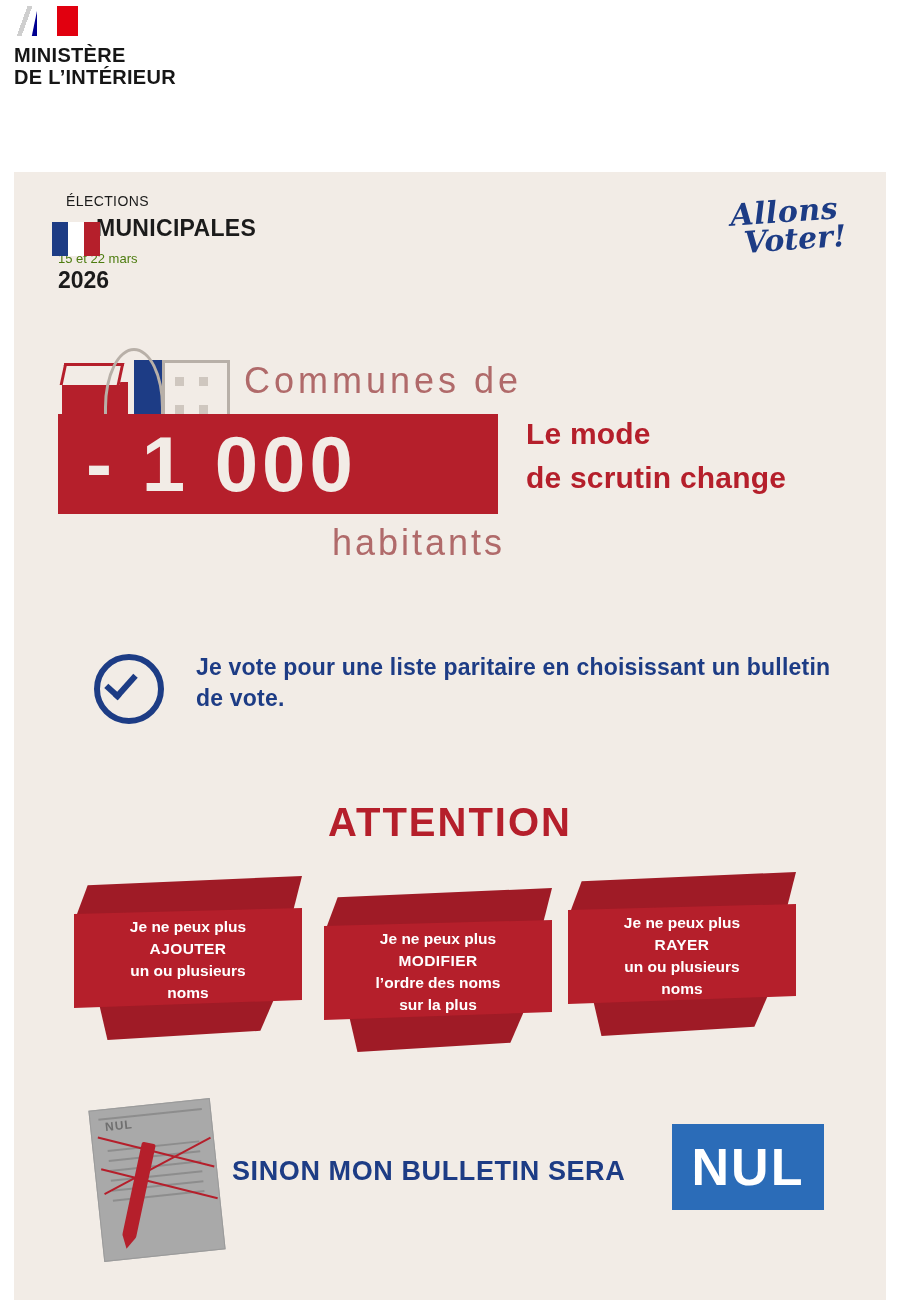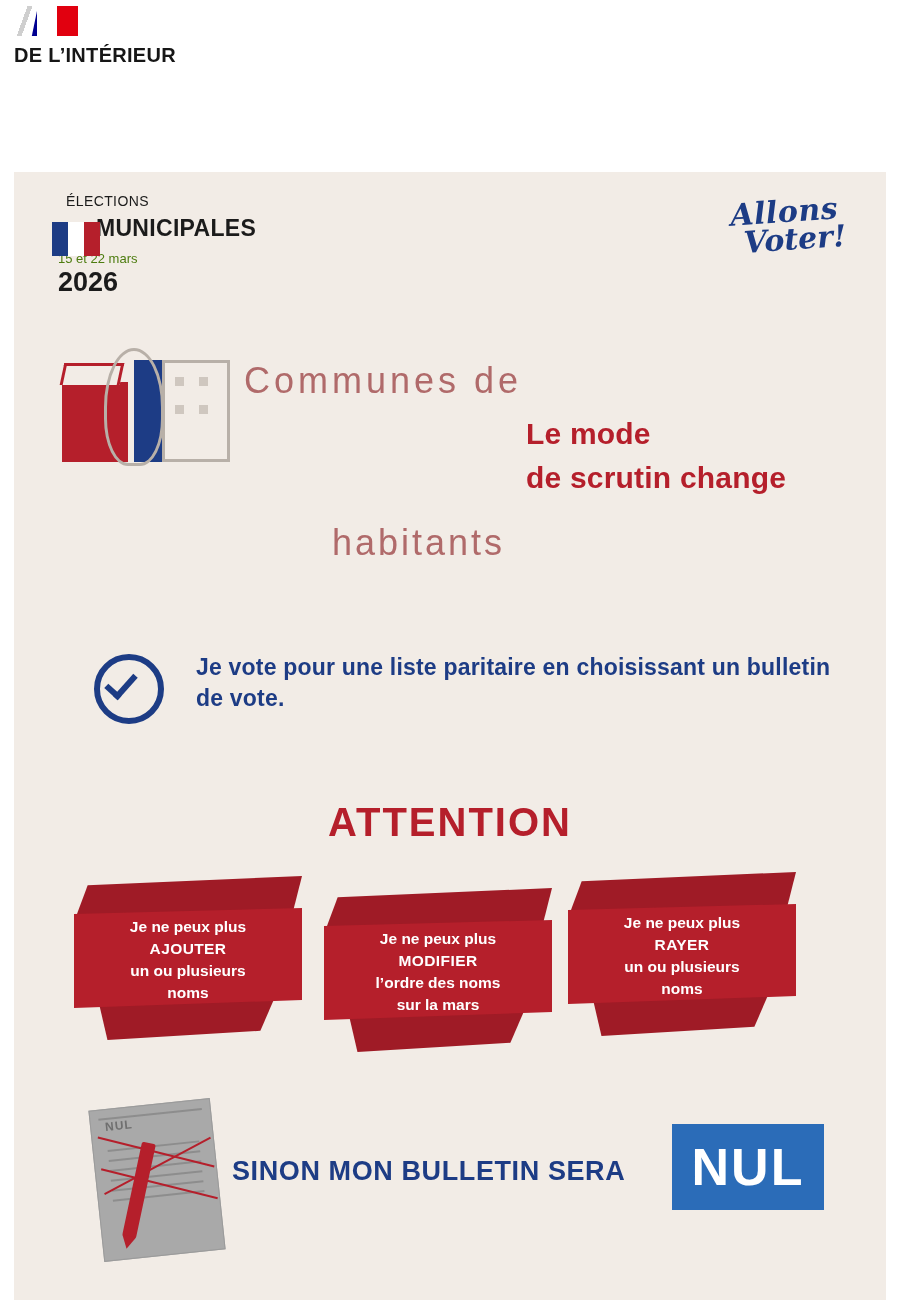--- a/index.html
+++ b/index.html
@@ -110,21 +110,21 @@
   .elec-flag .band { flex: 1 1 auto; }
   .elec-date {
     margin-top: 12px;
     padding-left: 6px;
     font-size: 13px;
     color: #4d7c0f;
     line-height: 1.1;
   }
   .elec-year {
     padding-left: 6px;
-    font-size: 27px;
+    font-size: 23px;
     font-weight: 700;
     color: #1b1b1b;
     line-height: 1.05;
     margin-top: 2px;
   }
   .allons-voter {
     position: absolute;
     right: 26px;
     top: 26px;
     width: 150px;
@@ -466,20 +466,21 @@
 <body>
 
 <div class="ministry-header">
   <div class="flag">
     <div class="band b-blue"></div>
     <div class="band b-white"></div>
     <div class="band b-red"></div>
     <div class="wave"></div>
   </div>
   <div class="ministry-name">
+    <div>MINISTÈRE</div>
     <div>DE L’INTÉRIEUR</div>
   </div>
 </div>
 
 <div class="poster">
 
   <div class="poster-top">
     <div class="elec-block">
       <div class="elec-flag">
         <div class="band b-blue" style="background:#1d3c85"></div>
@@ -508,20 +509,23 @@
         <span class="win" style="left:10px; top:14px;"></span>
         <span class="win" style="left:34px; top:14px;"></span>
         <span class="win" style="left:10px; top:42px;"></span>
         <span class="win" style="left:34px; top:42px;"></span>
       </div>
       <div class="loop"></div>
     </div>
 
     <div class="communes-text">Communes de</div>
 
+    <div class="red-banner">
+      <div class="big-num">- 1 000</div>
+    </div>
 
     <div class="habitants">habitants</div>
 
     <div class="mode-scrutin">
       <div>Le mode</div>
       <div>de scrutin change</div>
     </div>
   </div>
 
   <div class="check-row">
@@ -546,21 +550,21 @@
     </div>
 
     <div class="ribbon" id="ribbon-1">
       <div class="band-back"></div>
       <div class="band-tail"></div>
       <div class="band-front"></div>
       <div class="txt">
         <div>Je ne peux plus</div>
         <div class="strong">MODIFIER</div>
         <div>l’ordre des noms</div>
-        <div>sur la mars</div>
+        <div>sur la plus</div>
       </div>
     </div>
 
     <div class="ribbon" id="ribbon-2">
       <div class="band-back"></div>
       <div class="band-tail"></div>
       <div class="band-front"></div>
       <div class="txt">
         <div>Je ne peux plus</div>
         <div class="strong">RAYER</div>

